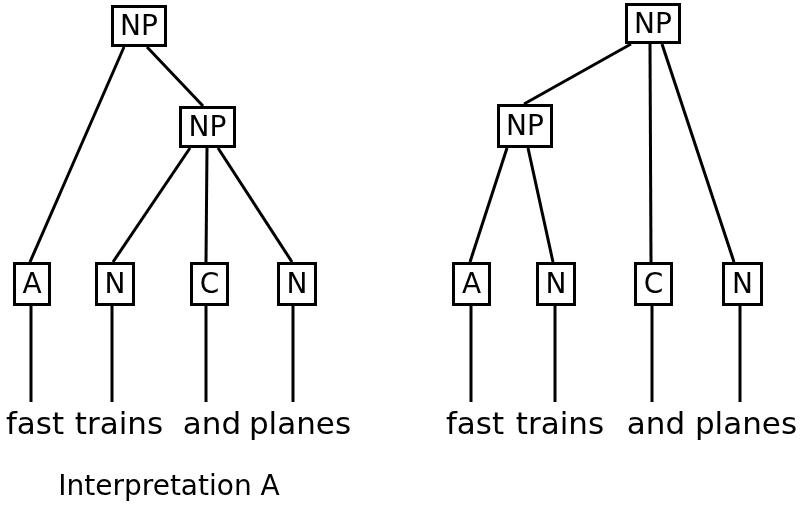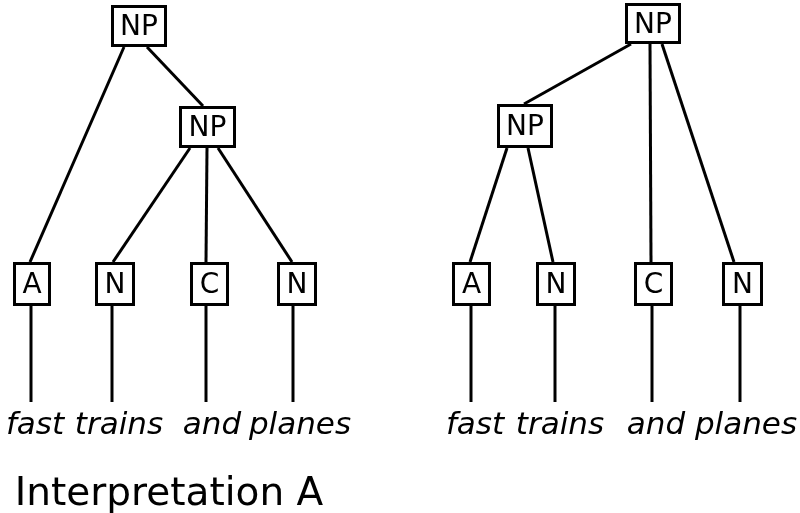--- a/index.html
+++ b/index.html
@@ -35,30 +35,29 @@
     display: flex;
     align-items: center;
     justify-content: center;
     font-size: 28px;
     color: #000000;
     line-height: 1;
   }
   .word {
     position: absolute;
     transform: translateX(-50%);
-    font-style: italic;
     font-size: 31px;
     color: #000000;
     white-space: nowrap;
     line-height: 1;
   }
   .caption {
     position: absolute;
     transform: translateX(-50%);
-    font-size: 39px;
+    font-size: 28px;
     color: #000000;
     white-space: nowrap;
     line-height: 1;
   }
 </style>
 </head>
 <body>
 
 <div id="canvas">
 

